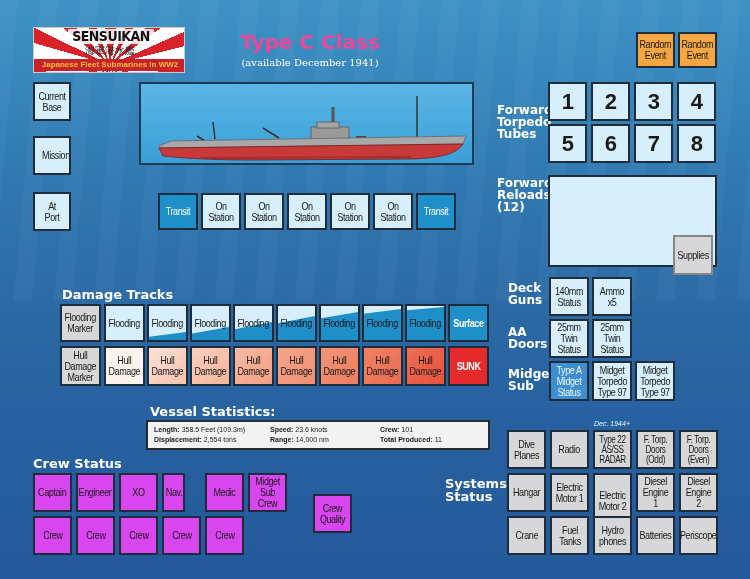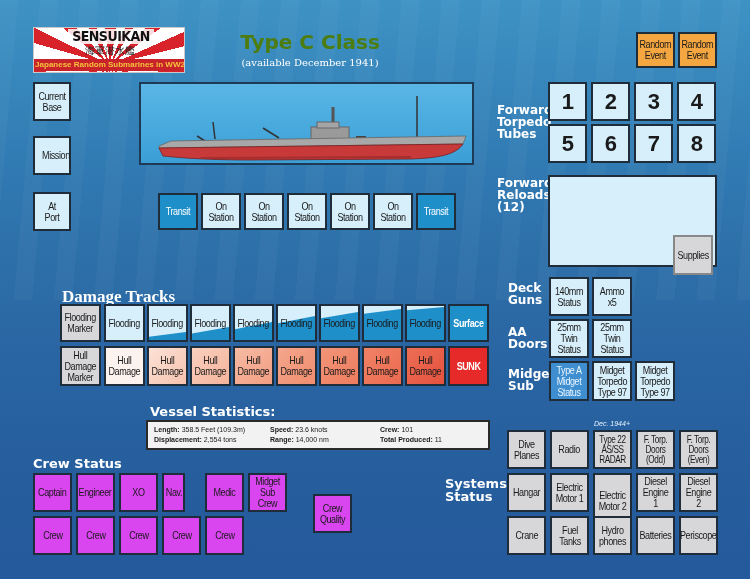--- a/index.html
+++ b/index.html
@@ -36,42 +36,42 @@
   .side-lbl { position: absolute; color: #ffffff; font-weight: bold; font-size: 12px; line-height: 12px; font-family: "DejaVu Sans", sans-serif; }
 
   
   .logo { left: 33px; top: 27px; width: 152px; height: 46px; background: #ffffff; overflow: hidden; border: 1px solid #c9c9c9; }
   .logo .sun { position: absolute; left: 0; top: 0; width: 152px; height: 46px;
     background: repeating-conic-gradient(from 0deg at 50% 80%, #d8232a 0deg 10deg, #ffffff 10deg 22deg); }
   .logo .t1 { position: absolute; left: 34px; top: 1px; width: 86px; height: 15px; background: rgba(255,255,255,0.85); font: bold 14px "DejaVu Sans Condensed","DejaVu Sans", sans-serif; color: #111; text-align:center; line-height: 15px; letter-spacing: -0.5px; }
   .logo .t2 { position: absolute; left: 0; top: 16px; width: 152px; text-align: center; font-size: 10px; color: #222; }
   .logo .t3 { position: absolute; left: 0; top: 31px; width: 152px; text-align: center; font-size: 8px; font-weight: bold; color: #f7c23b; background: #c8222a; line-height: 12px; }
 
-  .title { left: 190px; top: 30px; width: 240px; text-align: center; color: #4d7c0f; font-size: 20px; font-weight: bold; font-family: "DejaVu Sans", sans-serif; }
+  .title { left: 190px; top: 30px; width: 240px; text-align: center; color: #ec4899; font-size: 20px; font-weight: bold; font-family: "DejaVu Sans", sans-serif; }
   .subtitle { left: 190px; top: 57px; width: 240px; text-align: center; color: #fff; font-size: 10px; line-height: 11px; font-family: "DejaVu Serif", serif; }
 
   .sub-panel { left: 139px; top: 82px; width: 335px; height: 83px; border: 2px solid #1f3a55; background: linear-gradient(180deg, #5ab6e6 0%, #3a9fd6 100%); overflow: hidden; }
 
   .torp { font-size: 22px; font-weight: bold; }
   .flood-fill { position: absolute; left: 0; right: 0; bottom: 0; background: #1e8fc9; }
 
   .stats { left: 146px; top: 420px; width: 344px; height: 30px; background: #f2f2f2; border: 2px solid #2a2a2a; font-size: 7px; color: #1a1a1a; }
   .stats .col { position: absolute; top: 3px; line-height: 10px; white-space: nowrap; }
   .stats b { font-weight: bold; }
 </style>
 </head>
 <body>
 
 <div class="rays"></div>
 
 <div class="abs logo">
   <div class="sun"></div>
   <div class="t1">SENSUIKAN</div>
   <div class="t2">海軍潜水艦</div>
-  <div class="t3">Japanese Random Submarines in WW2</div>
+  <div class="t3">Japanese Fleet Submarines in WW2</div>
 </div>
 
 <div class="abs title">Type C Class</div>
 <div class="abs subtitle">
   <div>(available December 1941)</div>
 </div>
 
 <div class="box orange" style="left:636px;top:32px;width:39px;height:36px;">
     <span class="txt-lbl" style="white-space:normal;width:40px;">Random Event</span>
   </div>
@@ -152,21 +152,21 @@
 <div class="box lb torp" style="left:677px;top:124px;width:39px;height:39px;">
     <span>8</span>
   </div>
 
 <div class="side-lbl" style="left:497px;top:177px;width:50px;">Forward Reloads (12)</div>
 <div class="box lb" style="left:548px;top:175px;width:169px;height:92px;"></div>
 <div class="box grey" style="left:673px;top:223px;width:40px;height:40px;border-color:#888;margin-top:12px;">
     <span class="txt-lbl">Supplies</span>
   </div>
 
-<div class="section-title" style="left:62px;top:287px;font-size:17px;font-family:Liberation Serif, serif;">Damage Tracks</div>
+<div class="section-title" style="left:62px;top:287px;font-size:13px;">Damage Tracks</div>
 
 <div class="box grey" style="left:60px;top:304px;width:41px;height:38px;">
     <span class="txt-lbl" style="white-space:normal;width:44px;">Flooding Marker</span>
   </div>
 <div class="box lb" style="left:104px;top:304px;width:41px;height:38px;overflow:hidden;">
     <span class="txt-lbl" style="position:relative;">Flooding</span>
   </div>
 <div class="box lb" style="left:147px;top:304px;width:41px;height:38px;overflow:hidden;">
     <div class="flood-fill" style="height:8px;clip-path:polygon(0 60%,100% 0,100% 100%,0 100%);"></div>
     <span class="txt-lbl" style="position:relative;">Flooding</span>

